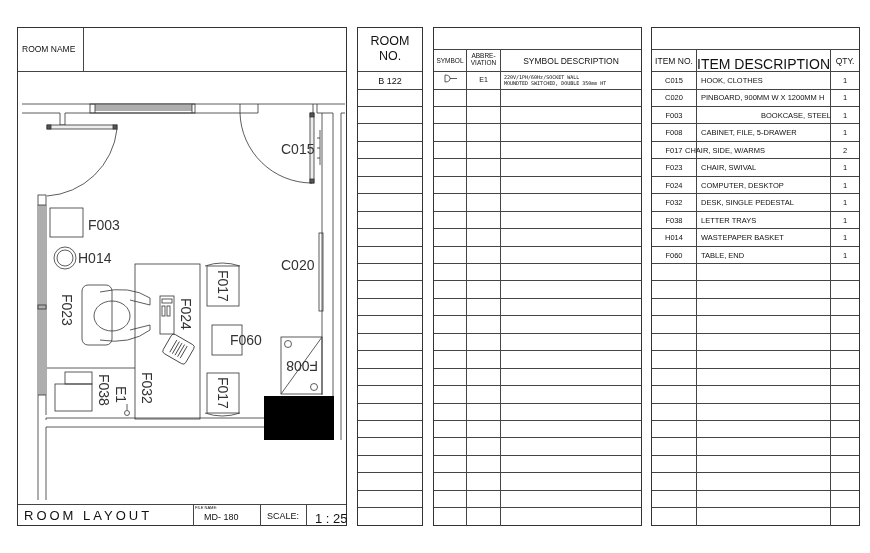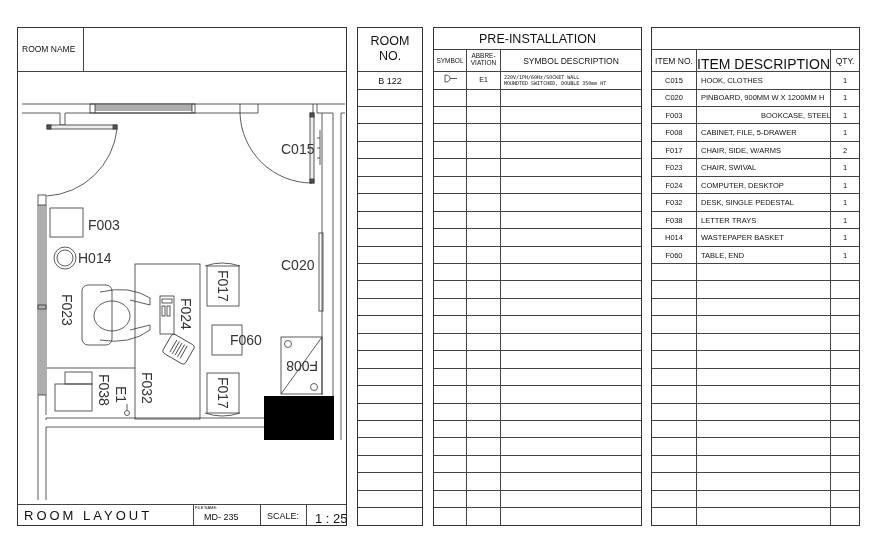--- a/index.html
+++ b/index.html
@@ -19,21 +19,21 @@
   <div class="ln" style="left:0;top:43px;width:328px;height:1px;"></div>
   <div class="ln" style="left:65px;top:0;width:1px;height:43px;"></div>
   <div class="txt" style="left:4px;top:16px;font-size:8.5px;">ROOM NAME</div>
 
   <div class="ln" style="left:0;top:476px;width:328px;height:1px;"></div>
   <div class="ln" style="left:175px;top:476px;width:1px;height:22px;"></div>
   <div class="ln" style="left:242px;top:476px;width:1px;height:22px;"></div>
   <div class="ln" style="left:288px;top:476px;width:1px;height:22px;"></div>
   <div class="txt" style="left:6px;top:480px;font-size:13px;letter-spacing:3px;">ROOM LAYOUT</div>
   <div class="txt" style="left:177px;top:477px;font-size:4px;">FILE NAME:</div>
-  <div class="txt" style="left:186px;top:484px;font-size:9px;">MD- 235</div>
+  <div class="txt" style="left:186px;top:484px;font-size:9px;">MD- 180</div>
   <div class="txt" style="left:249px;top:483px;font-size:9px;">SCALE:</div>
   <div class="txt" style="left:297px;top:483px;font-size:13px;">1 : 25</div>
 </div>
 
 <svg class="abs" style="left:0;top:0;" width="350" height="500" viewBox="0 0 350 500">
   <g stroke="#333" stroke-width="0.8" fill="none">
 
     <line x1="22" y1="104" x2="345" y2="104"></line>
     <line x1="22" y1="113" x2="60" y2="113"></line>
     <line x1="60" y1="113" x2="60" y2="125"></line>
@@ -186,21 +186,20 @@
       <div class="ln" style="left: 0px; width: 64px; height: 1px; top: 392px;"></div>
       <div class="ln" style="left: 0px; width: 64px; height: 1px; top: 409.4px;"></div>
       <div class="ln" style="left: 0px; width: 64px; height: 1px; top: 426.9px;"></div>
       <div class="ln" style="left: 0px; width: 64px; height: 1px; top: 444.3px;"></div>
       <div class="ln" style="left: 0px; width: 64px; height: 1px; top: 461.8px;"></div>
       <div class="ln" style="left: 0px; width: 64px; height: 1px; top: 479.3px;"></div>
     </div>
 </div>
 
 <div class="box" style="left:433px;top:27px;width:209px;height:499px;">
-  <div class="txt" style="left:0;width:207px;text-align:center;top:4px;font-size:12.5px;">PRE-INSTALLATION</div>
   <div class="ln" style="left:0;width:207px;top:21px;height:1px;"></div>
   <div class="ln" style="left:0;width:207px;top:43px;height:1px;"></div>
   <div class="ln" style="left:32px;top:21px;width:1px;height:477px;"></div>
   <div class="ln" style="left:66px;top:21px;width:1px;height:477px;"></div>
   <div class="txt" style="left:0;width:32px;text-align:center;top:29px;font-size:6.5px;">SYMBOL</div>
   <div class="txt" style="left:33px;width:33px;text-align:center;top:24px;font-size:6.5px;line-height:7px;">
     <span>ABBRE-</span><br>
     <span>VIATION</span>
   </div>
   <div class="txt" style="left:67px;width:140px;text-align:center;top:28px;font-size:8.5px;">SYMBOL DESCRIPTION</div>
@@ -258,21 +257,21 @@
       <div class="cell" style="left: 0px; width: 44px; text-align: center; top: 65.45px;">C020</div>
       <div class="cell" style="left: 49px; width: 130px; text-align: left; top: 65.45px;">PINBOARD, 900MM W X  1200MM H</div>
       <div class="cell" style="left: 179px; width: 28px; text-align: center; top: 65.45px;">1</div>
       <div class="cell" style="left: 0px; width: 44px; text-align: center; top: 82.9px;">F003</div>
       <div class="cell" style="left: 49px; width: 130px; text-align: right; top: 82.9px;">BOOKCASE, STEEL</div>
       <div class="cell" style="left: 179px; width: 28px; text-align: center; top: 82.9px;">1</div>
       <div class="cell" style="left: 0px; width: 44px; text-align: center; top: 100.35px;">F008</div>
       <div class="cell" style="left: 49px; width: 130px; text-align: left; top: 100.35px;">CABINET, FILE, 5-DRAWER</div>
       <div class="cell" style="left: 179px; width: 28px; text-align: center; top: 100.35px;">1</div>
       <div class="cell" style="left: 0px; width: 44px; text-align: center; top: 117.8px;">F017</div>
-      <div class="cell" style="left: 49px; width: 130px; text-align: left; top: 117.8px;">CHAIR, SIDE, W/ARMS</div>
+      <div class="cell" style="left: 33px; width: 130px; text-align: left; top: 117.8px;">CHAIR, SIDE, W/ARMS</div>
       <div class="cell" style="left: 179px; width: 28px; text-align: center; top: 117.8px;">2</div>
       <div class="cell" style="left: 0px; width: 44px; text-align: center; top: 135.25px;">F023</div>
       <div class="cell" style="left: 49px; width: 130px; text-align: left; top: 135.25px;">CHAIR, SWIVAL</div>
       <div class="cell" style="left: 179px; width: 28px; text-align: center; top: 135.25px;">1</div>
       <div class="cell" style="left: 0px; width: 44px; text-align: center; top: 152.7px;">F024</div>
       <div class="cell" style="left: 49px; width: 130px; text-align: left; top: 152.7px;">COMPUTER, DESKTOP</div>
       <div class="cell" style="left: 179px; width: 28px; text-align: center; top: 152.7px;">1</div>
       <div class="cell" style="left: 0px; width: 44px; text-align: center; top: 170.15px;">F032</div>
       <div class="cell" style="left: 49px; width: 130px; text-align: left; top: 170.15px;">DESK, SINGLE PEDESTAL</div>
       <div class="cell" style="left: 179px; width: 28px; text-align: center; top: 170.15px;">1</div>

